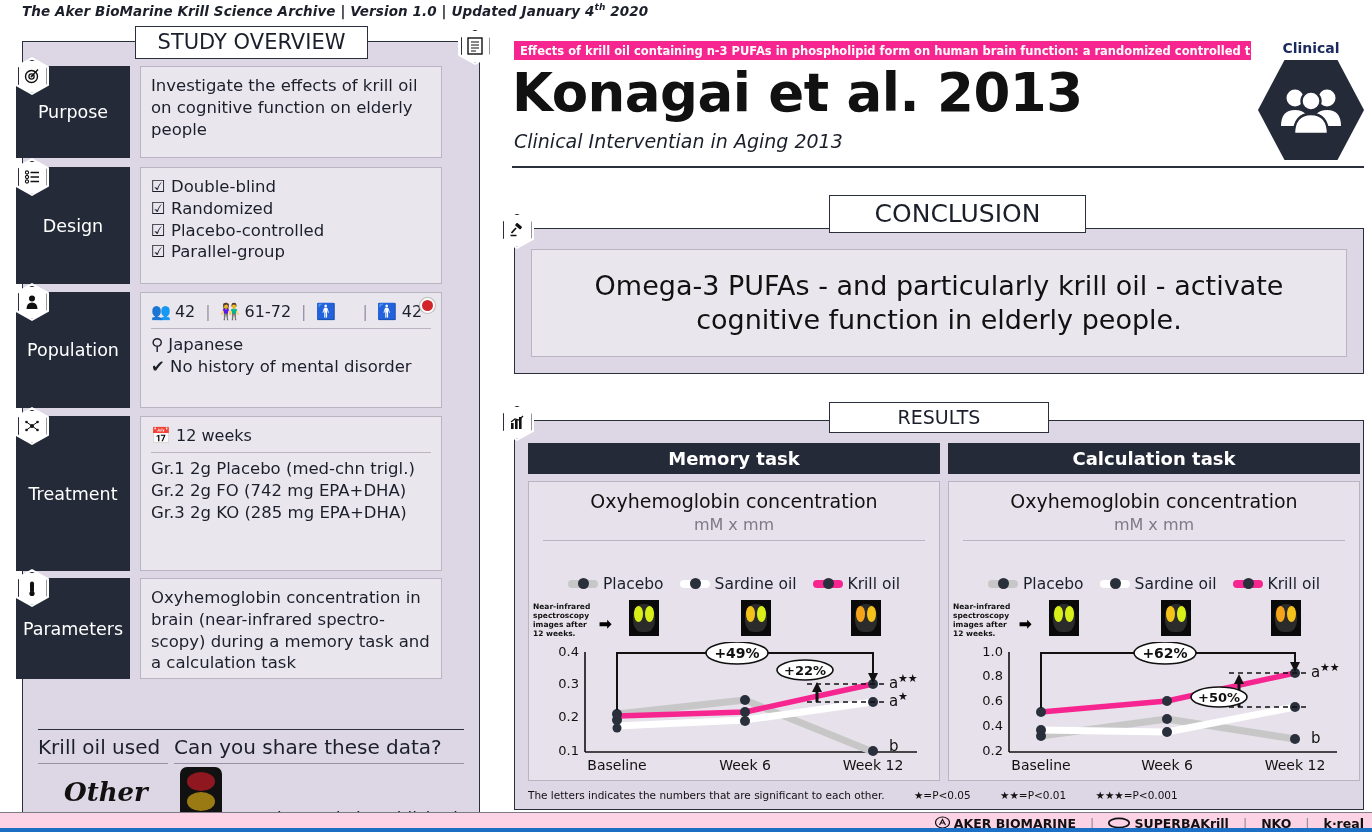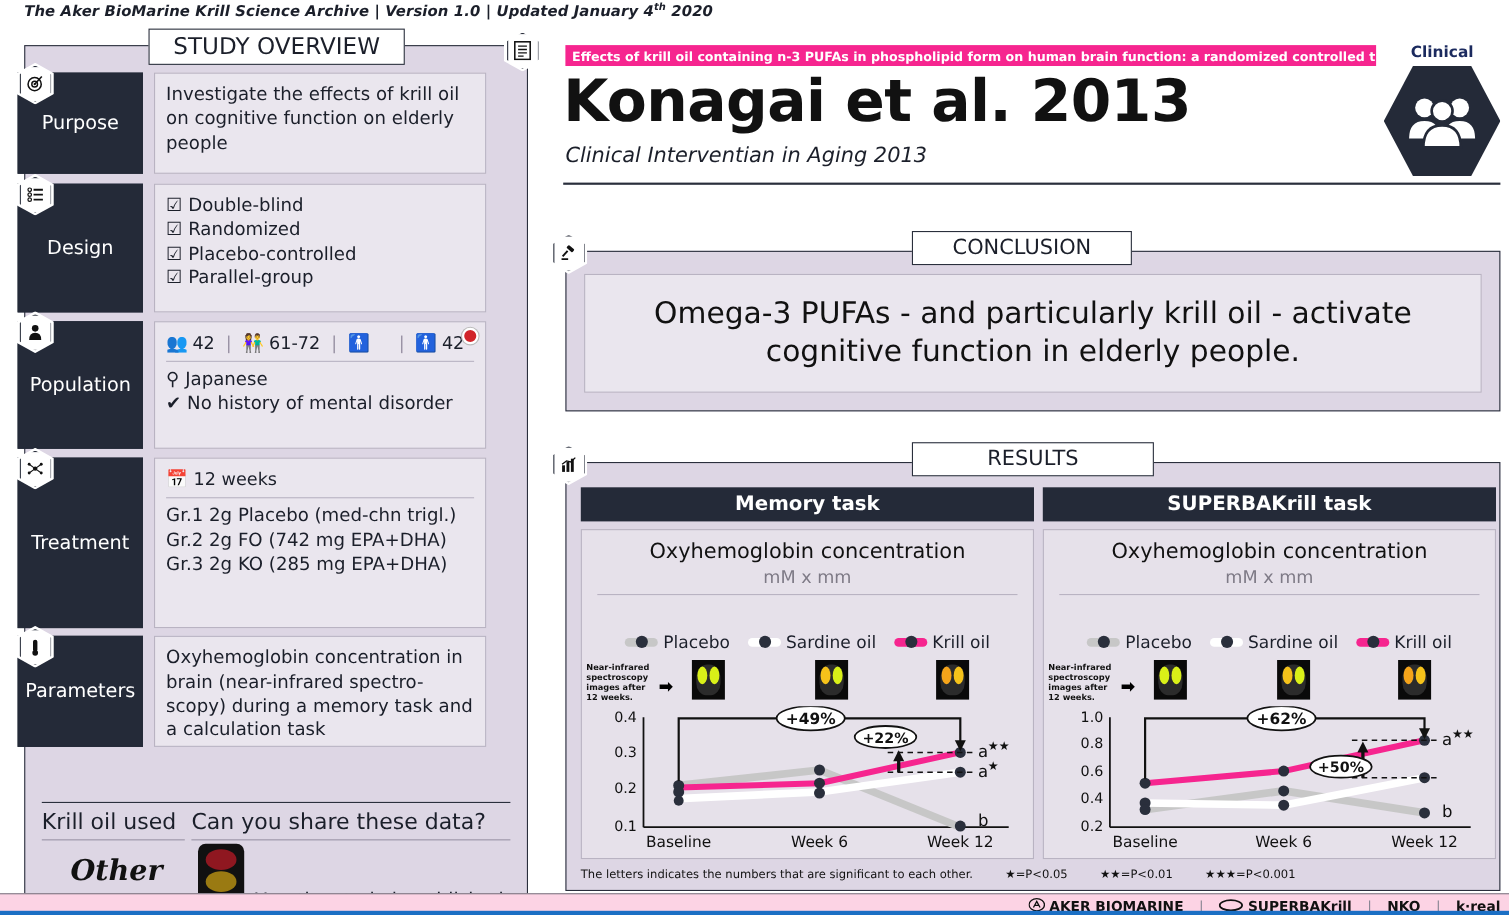--- a/index.html
+++ b/index.html
@@ -133,21 +133,21 @@
     background:#242a38;
     clip-path: polygon(25% 0%, 75% 0%, 100% 50%, 75% 100%, 25% 100%, 0% 50%);
     display:flex; align-items:center; justify-content:center;
   }
 
   
   .concl-box {
     position:absolute; left:514px; top:228px; width:850px; height:146px;
     background:#ddd6e4; border:1.6px solid #2a2f3c;
   }
-  #conclusion-title { left:829px; top:210px; width:200px; font-size:19px; }
+  #conclusion-title { left:829px; top:195px; width:257px; font-size:25px; }
   .concl-inner {
     position:absolute; left:531px; top:249px; width:816px; height:108px;
     background:#eae6ee; border:1px solid #b9b3c2;
     display:flex; align-items:center; justify-content:center;
     text-align:center; padding:6px 18px;
     font-size:27px; color:#111; line-height:1.25;
     font-family:"DejaVu Sans", sans-serif;
   }
   #concl-hex { left:500px; top:211px; }
 
@@ -522,21 +522,21 @@
 
           <text x="80" y="128" text-anchor="middle" font-size="14" font-family="DejaVu Sans, sans-serif" fill="#111">Baseline</text>
           <text x="208" y="128" text-anchor="middle" font-size="14" font-family="DejaVu Sans, sans-serif" fill="#111">Week 6</text>
           <text x="336" y="128" text-anchor="middle" font-size="14" font-family="DejaVu Sans, sans-serif" fill="#111">Week 12</text>
         </svg>
       </div>
     </div>
   </div>
 
   <div class="task-col" id="task-col-1">
-    <div class="task-head">SUPERBAKrill task</div>
+    <div class="task-head">Calculation task</div>
     <div class="task-card">
       <div class="card-title">Oxyhemoglobin concentration</div>
       <div class="card-unit">mM x mm</div>
       <div class="card-rule"></div>
 
       <div class="legend">
         <div class="item">
           <span class="marker" style="background:#c7c7c7;"></span>
           <span>Placebo</span>
         </div>

